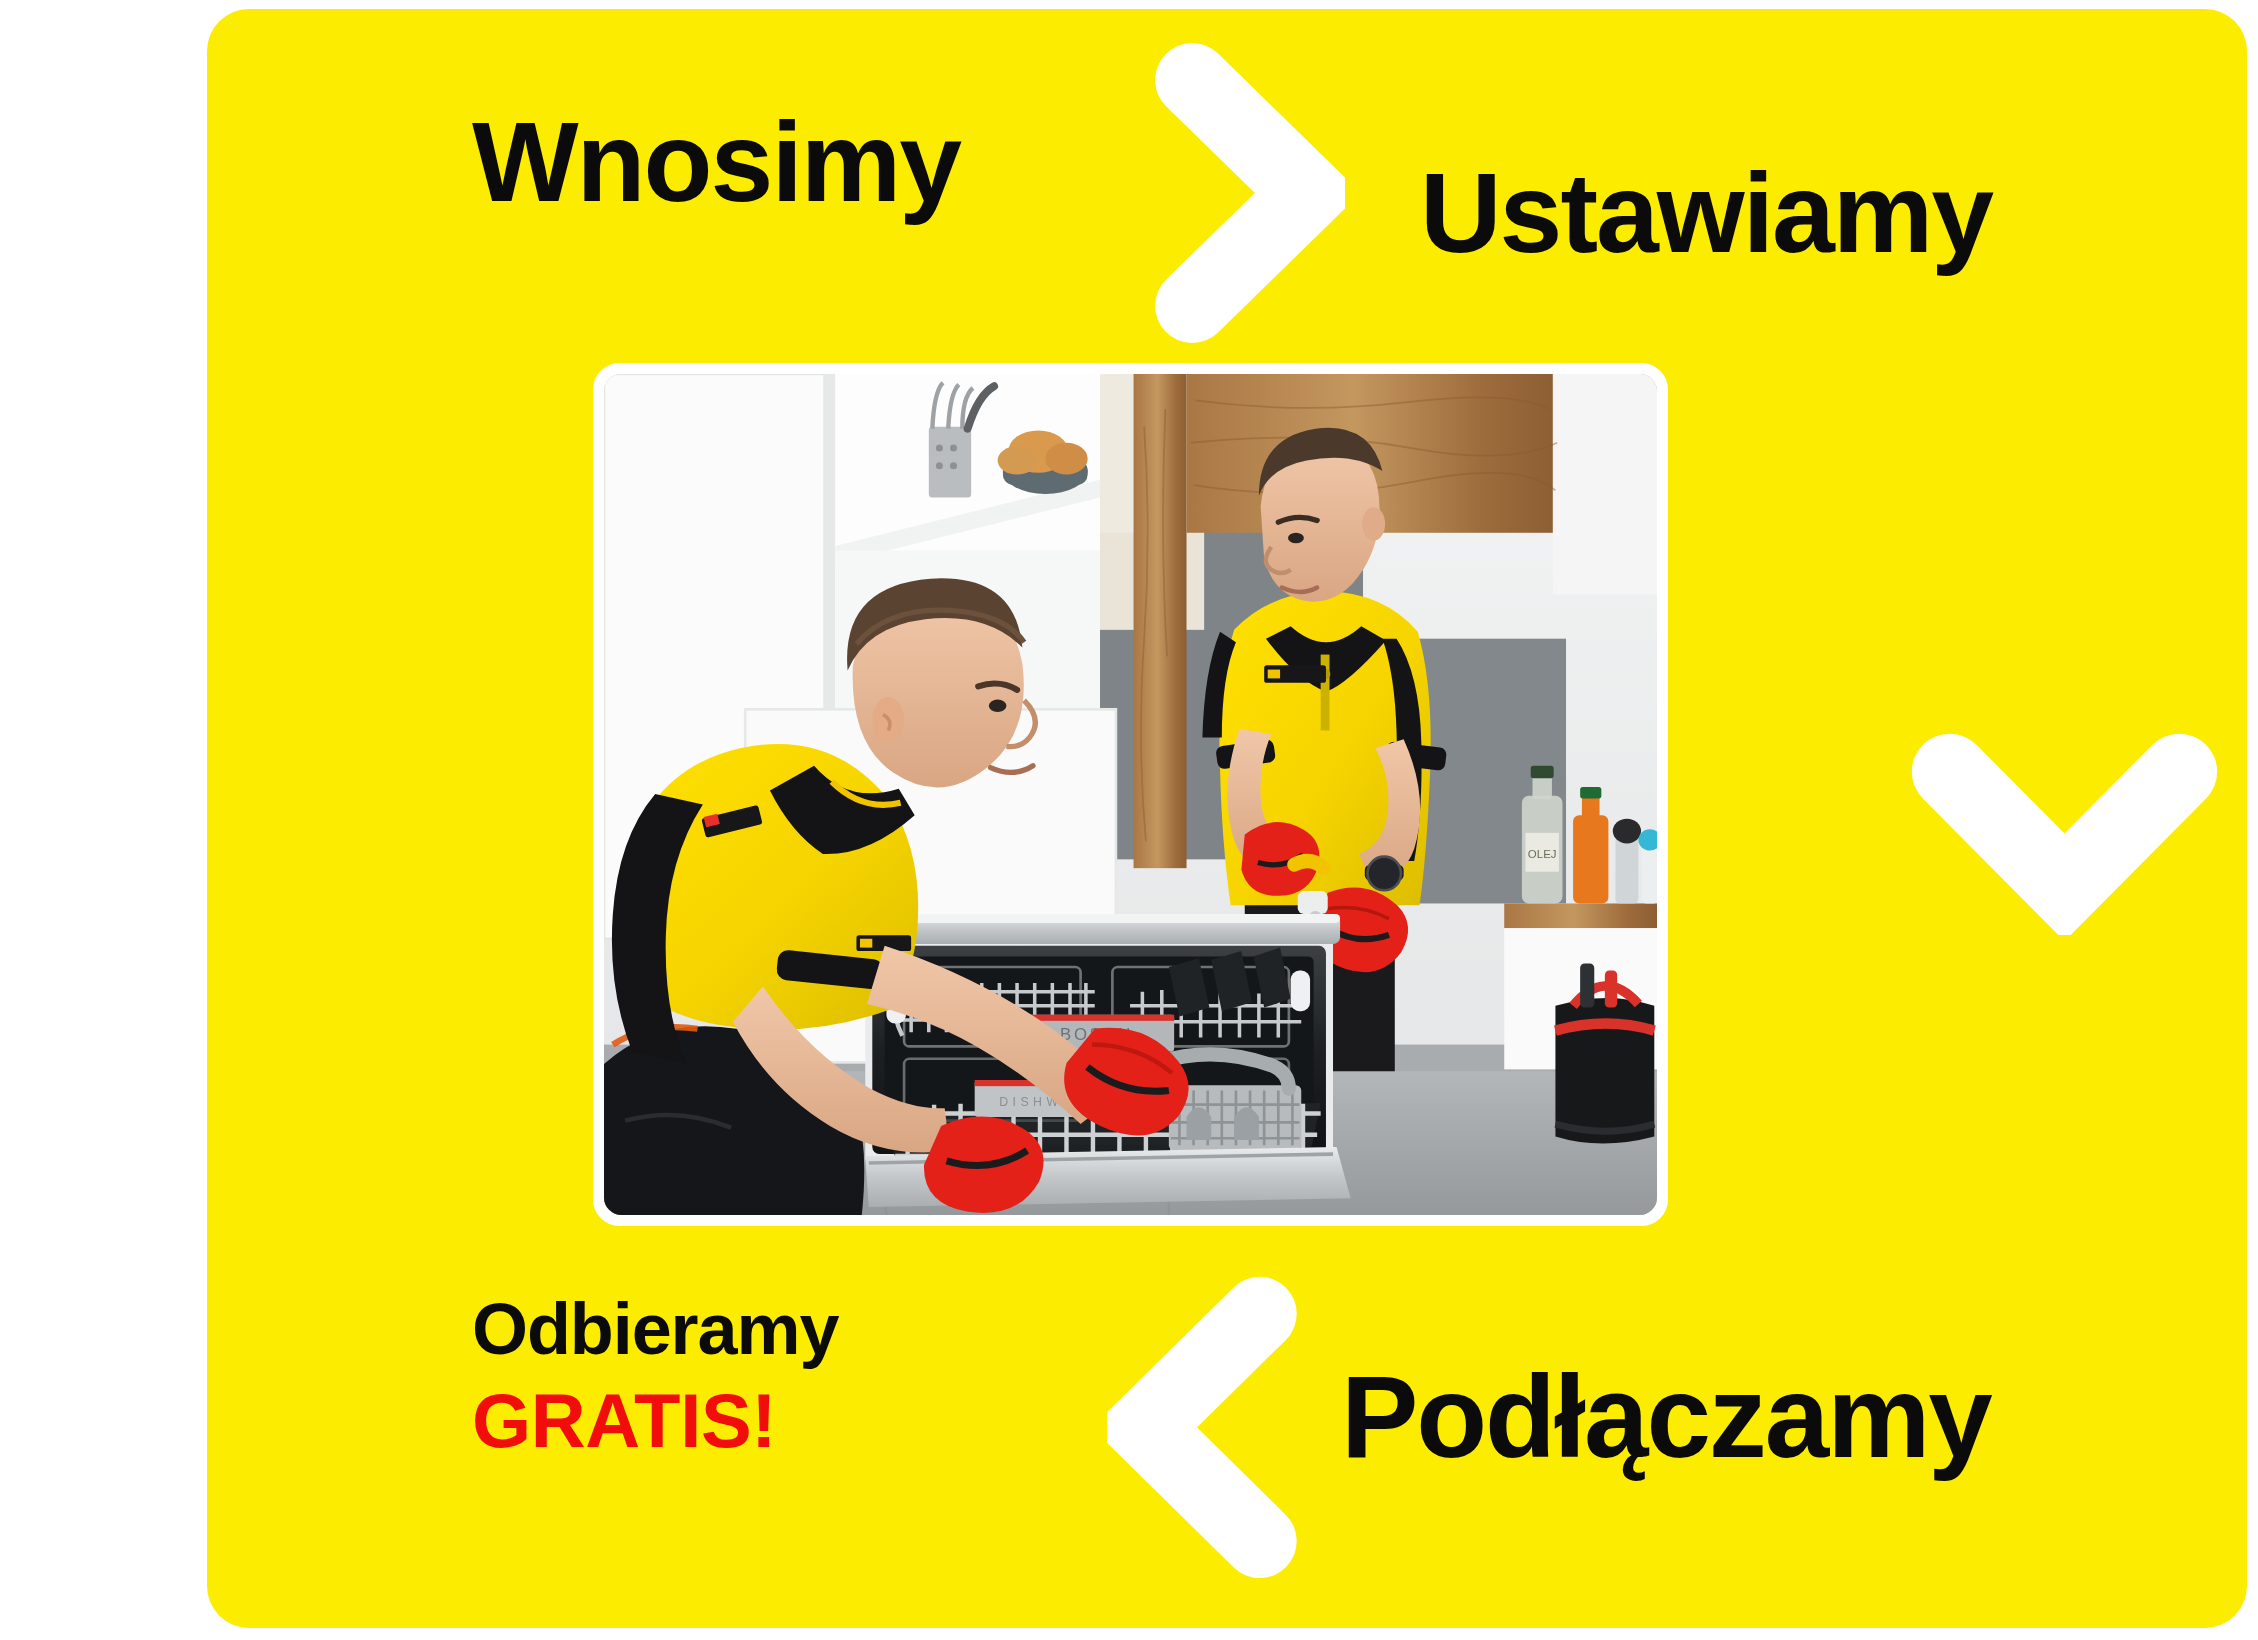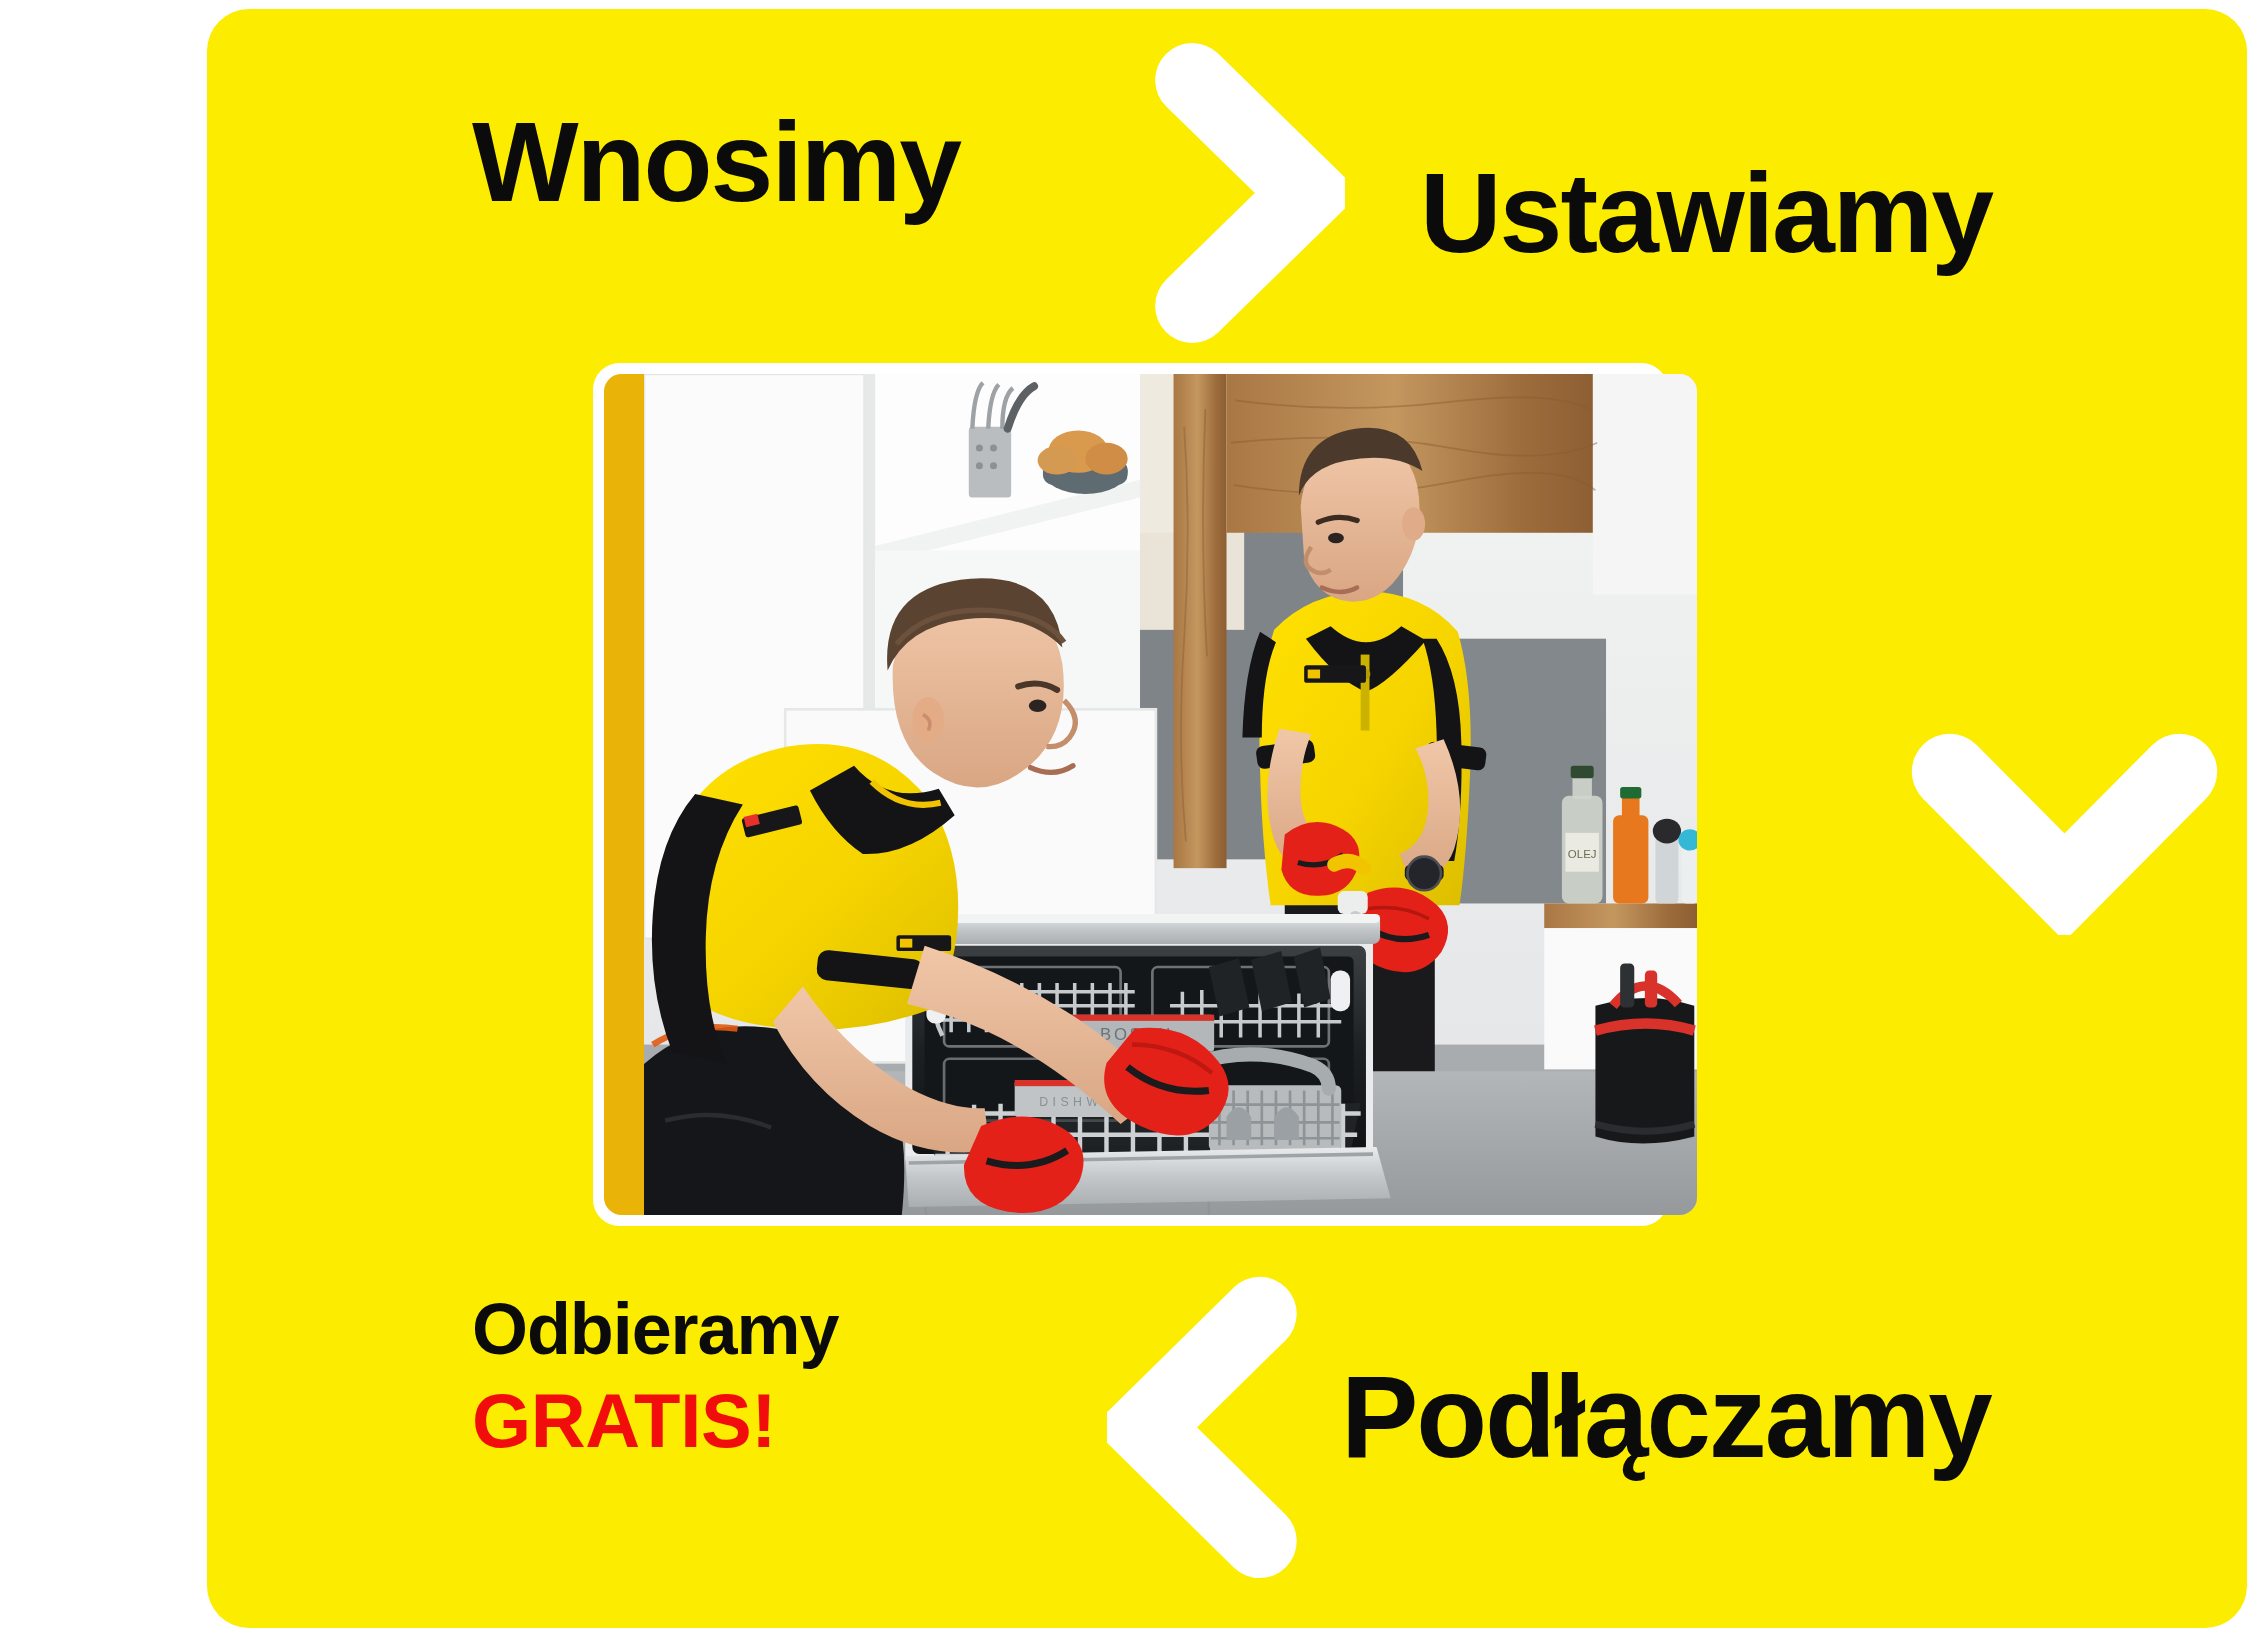--- a/index.html
+++ b/index.html
@@ -87,22 +87,21 @@
     background:#ffffff;
     border-radius:26.5px;
     padding:10.6px;
     box-sizing:border-box;
   }
   #photo-frame{
     width:100%;height:100%;
     border-radius:17.6px;
     overflow:hidden;
     position:relative;
-    background:#eab308;
-    padding-left:40px;
+    background:#a16207;
   }
   #photo-frame svg{display:block;width:100%;height:100%;}
 </style>
 </head>
 <body>
 
 <div id="promo-panel">
 
   <div class="headline" id="head-wnosimy">Wnosimy</div>
 

